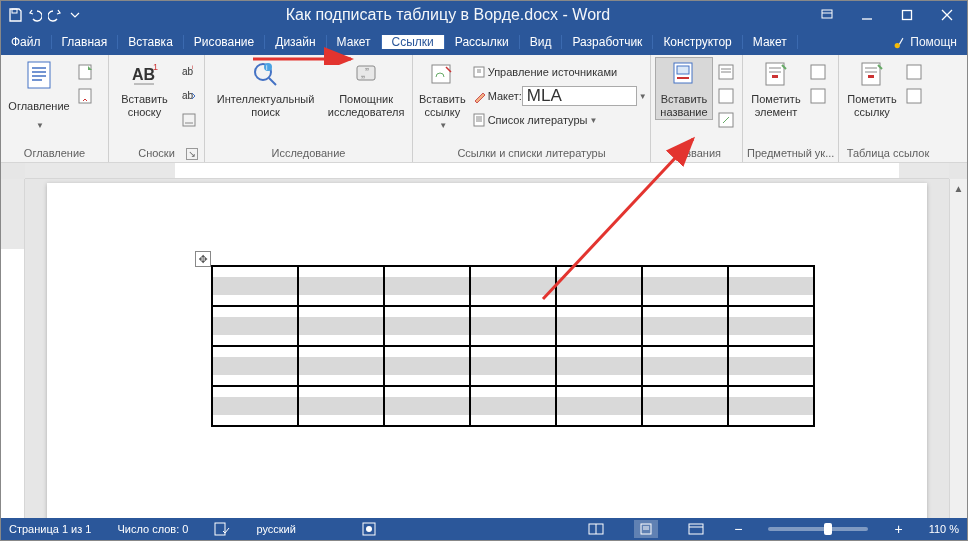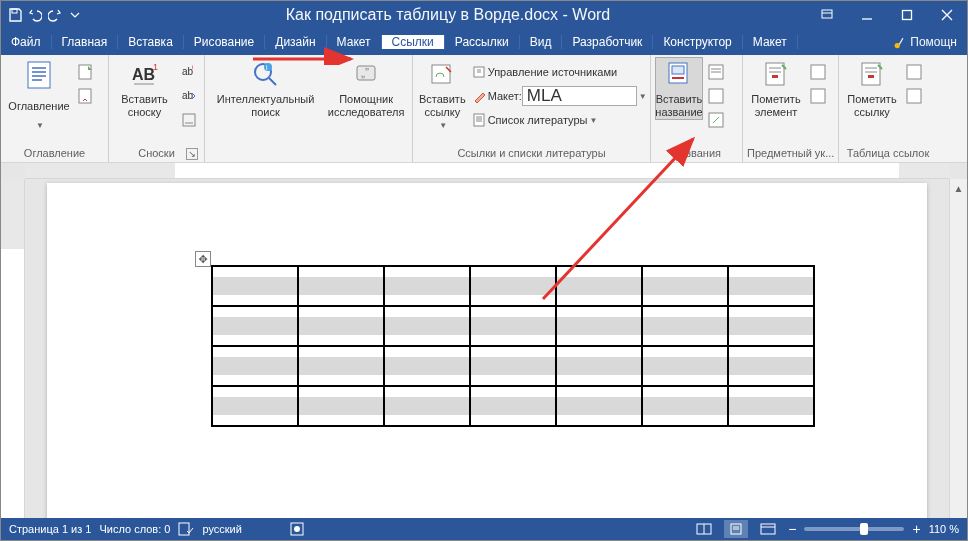--- a/index.html
+++ b/index.html
@@ -60,21 +60,21 @@
   .scroll-v { position:absolute; top:16px; right:0; bottom:0; width:18px; background:#f0f0f0; border-left:1px solid var(--ribbon-line);}
   .scroll-v .arrow { height:18px; display:flex; align-items:center; justify-content:center; color:#666; font-size:10px;}
   .page { position:absolute; left:46px; right:40px; top:20px; bottom:-200px; background:#fff; box-shadow:0 1px 4px rgba(0,0,0,.25); }
   .movehandle { position:absolute; left:148px; top:68px; width:16px; height:16px; border:1px solid #888; background:#fff; display:flex; align-items:center; justify-content:center; font-size:11px; color:#555;}
   .doc-table { position:absolute; left:164px; top:82px; border-collapse:collapse; }
   .doc-table td { border:2px solid #000; width:86px; height:40px; padding:0; }
   .doc-table td .half { height:18px; background: #d9d9d9; }
   
   .anno { position:absolute; pointer-events:none; }
   
-  .status { height:22px; background: var(--status); color:#fff; font-size:11px; display:flex; align-items:center; padding:2px 8px; gap:8px; }
+  .status { height:22px; background: var(--status); color:#fff; font-size:11px; display:flex; align-items:center; padding:2px 8px; gap:26px; }
   .status .sp { flex:1; }
   .status .vbtn { width:24px; height:18px; display:flex; align-items:center; justify-content:center; border-radius:0; }
   .status .vbtn.active { background: rgba(255,255,255,.25); }
   .zoom-track { width:100px; height:4px; background: rgba(255,255,255,.4); position:relative; border-radius:2px;}
   .zoom-thumb { position:absolute; top:-4px; left:56px; width:8px; height:12px; background:#fff; border-radius:2px;}
   svg { display:block; }
 </style>
 </head>
 <body>
 
@@ -240,20 +240,21 @@
       <div class="big" style="width:86px">
         <div class="bicon">
             <svg width="30" height="30" viewBox="0 0 30 30">
               <rect x="6" y="6" width="18" height="14" rx="2" fill="#e8e8e8" stroke="#888"></rect>
               <text x="10" y="17" font-size="12" fill="#888">„”</text>
             </svg>
           </div>
         <div class="blabel">Помощник исследователя</div>
       </div>
     </div>
+    <div class="grp-lbl">Исследование</div>
   </div>
 
   <div class="grp" style="width:238px">
     <div class="grp-body">
       <div class="big" style="width:56px">
         <div class="bicon">
             <svg width="28" height="28" viewBox="0 0 28 28">
               <rect x="4" y="4" width="18" height="18" fill="#fff" stroke="#888"></rect>
               <path d="M8 16a4 4 0 0 1 8 0" stroke="#6a6" fill="none"></path>
               <path d="M18 6l5 5" stroke="#c33" stroke-width="1.5"></path>
@@ -294,21 +295,21 @@
           <span>Список литературы</span>
           <span class="caret">▼</span>
         </div>
       </div>
     </div>
     <div class="grp-lbl">Ссылки и списки литературы</div>
   </div>
 
   <div class="grp" style="width:92px">
     <div class="grp-body">
-      <div class="big hover" style="width:48px">
+      <div class="big hover" style="width:58px">
         <div class="bicon">
             <svg width="28" height="28" viewBox="0 0 28 28">
               <rect x="4" y="2" width="18" height="20" fill="#fff" stroke="#4472c4"></rect>
               <rect x="7" y="5" width="12" height="8" fill="#dbe8f7" stroke="#4472c4"></rect>
               <path d="M7 17h12" stroke="#c33" stroke-width="2"></path>
             </svg>
           </div>
         <div class="blabel">Вставить название</div>
       </div>
       <div class="mini-col">

